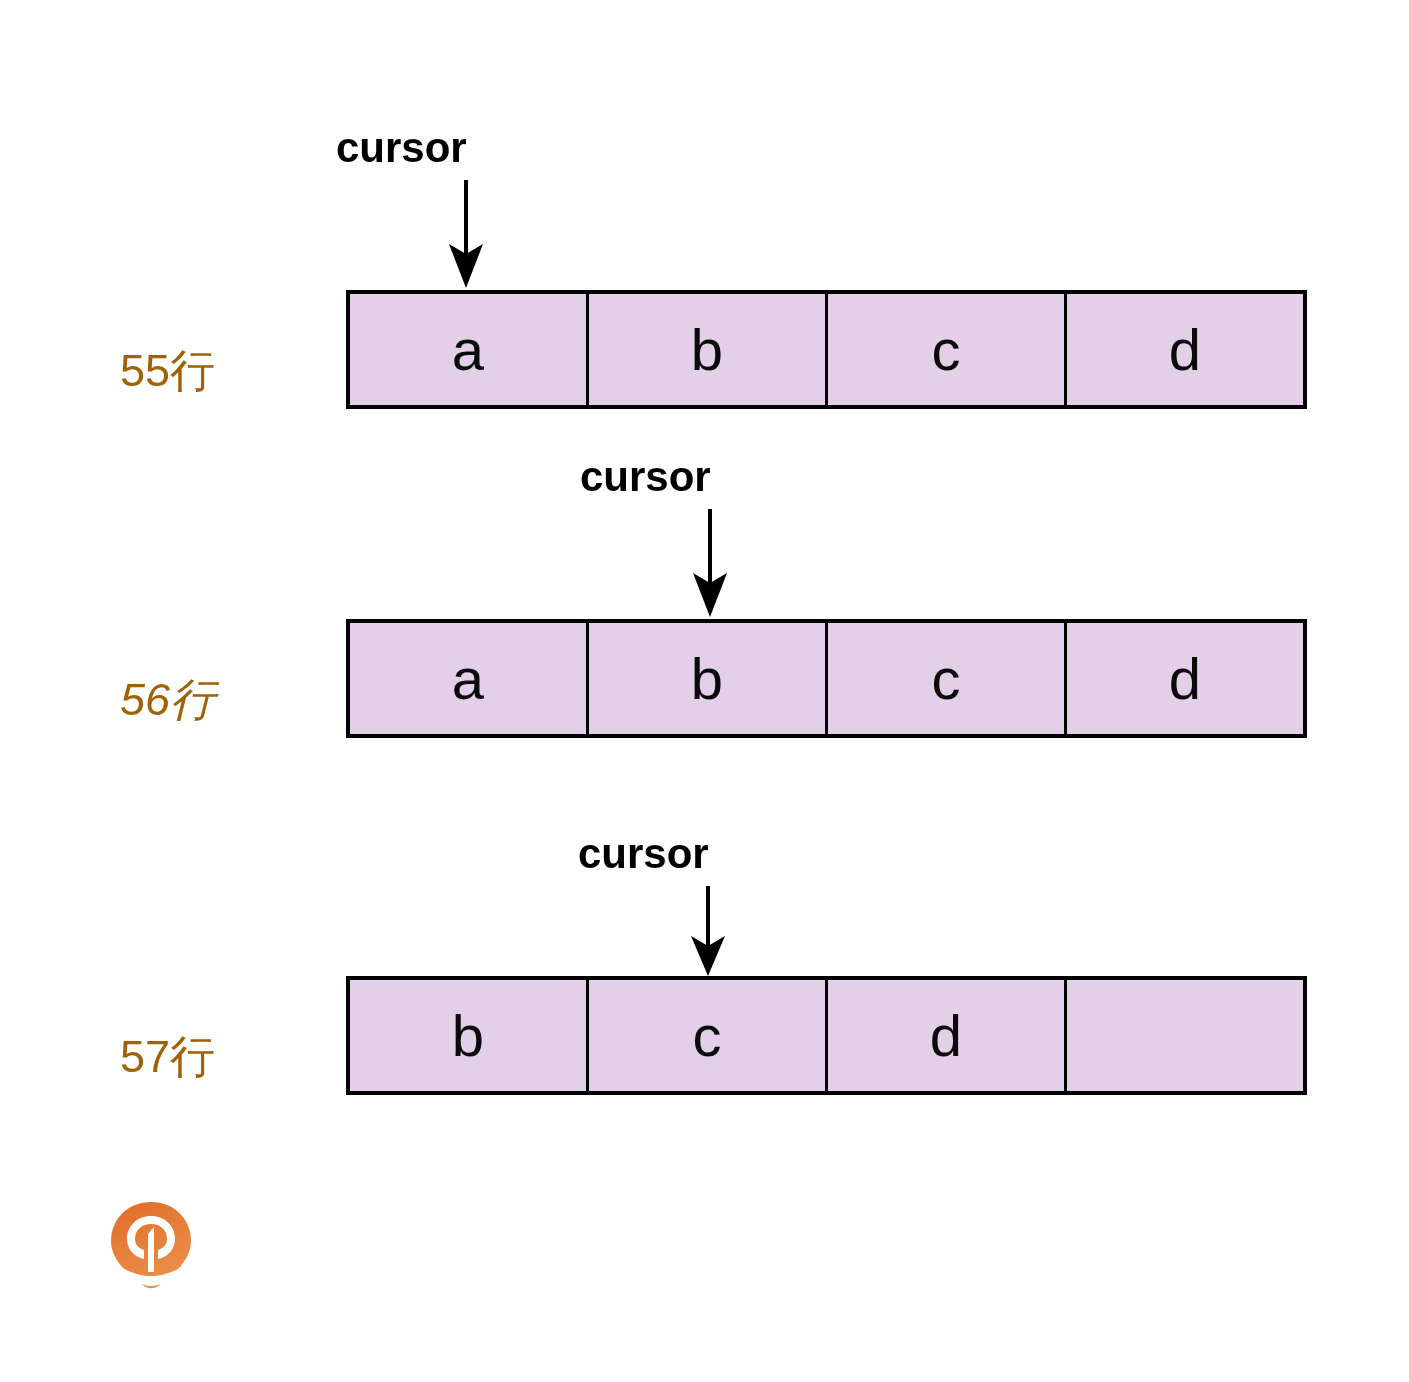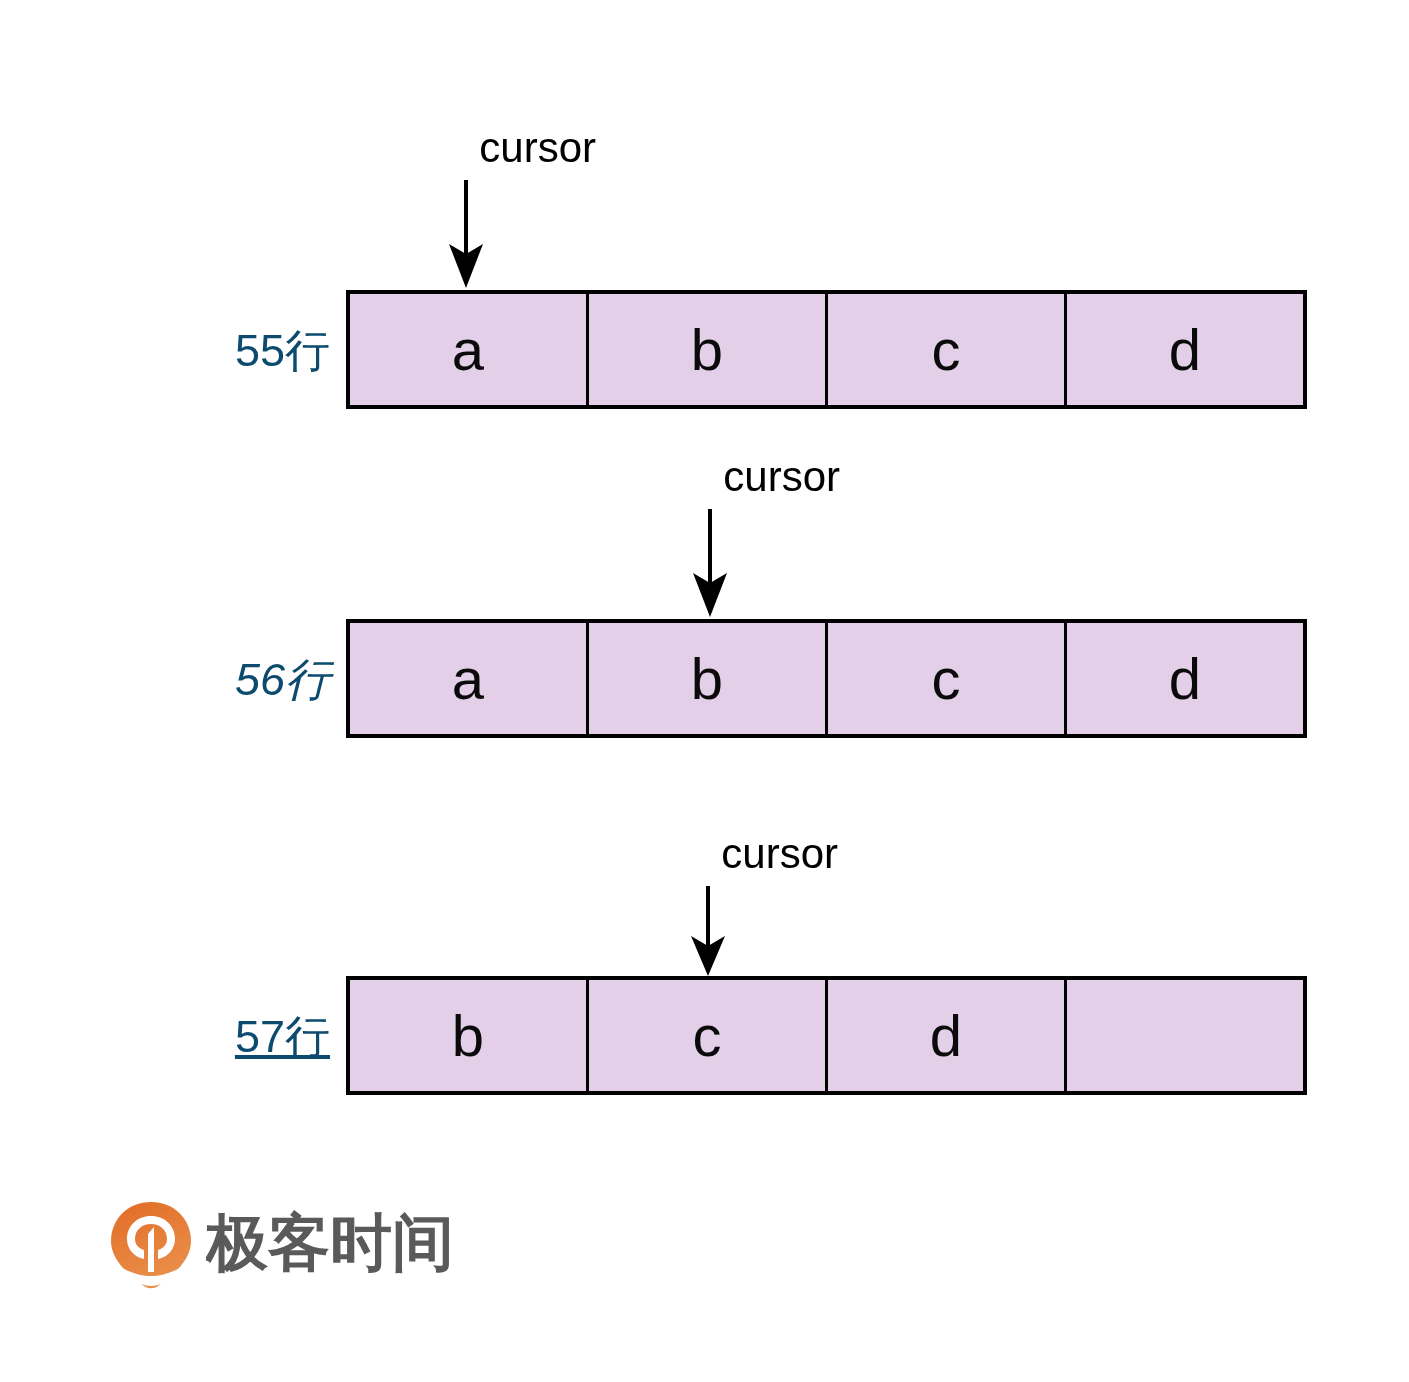--- a/index.html
+++ b/index.html
@@ -26,25 +26,26 @@
   .row-group {
     position: absolute;
     left: 0;
     width: 1409px;
   }
 
   .row-label {
     position: absolute;
     left: 120px;
     width: 210px;
-    text-align: right;
+    text-align: left;
     font-size: 45px;
-    color: #0c4a6e;
+    color: #a16207;
     line-height: 1;
     white-space: nowrap;
+    margin-top: 20px;
   }
 
   
   .cells {
     position: absolute;
     left: 346px;
     width: 961px;
     height: 119px;
     display: flex;
     border: 4px solid #000000;
@@ -69,25 +70,26 @@
   
   .cursor-annot {
     position: absolute;
     width: 0;
     height: 0;
   }
   .cursor-label {
     position: absolute;
     left: -130px;
     width: 260px;
-    text-align: right;
+    text-align: left;
     font-size: 42px;
     color: #000000;
     line-height: 1;
     white-space: nowrap;
+    font-weight: bold;
   }
   .cursor-arrow {
     position: absolute;
     left: -30px;
     width: 60px;
   }
 
   
   .logo {
     position: absolute;
@@ -155,21 +157,21 @@
     <div class="cells" style="top:0;">
       <div class="cell">a</div>
       <div class="cell">b</div>
       <div class="cell">c</div>
       <div class="cell">d</div>
     </div>
   </div>
 
   <div class="row-group" style="top:976px;">
 
-    <div class="row-label" style="top:38px;text-decoration:underline;">57行</div>
+    <div class="row-label" style="top:38px;">57行</div>
 
     <div class="cursor-annot" style="left:708px; top:0;">
       <div class="cursor-label" style="top:-143px;">cursor</div>
       <div class="cursor-arrow" style="top:-90px;">
         <svg width="60" height="92" viewBox="0 0 60 92">
           <line x1="30" y1="0" x2="30" y2="70" stroke="#000000" stroke-width="4"></line>
           <polygon points="30,90 13,50 30,60 47,50" fill="#000000"></polygon>
         </svg>
       </div>
     </div>
@@ -190,20 +192,15 @@
             <stop offset="0%" stop-color="#e06c26"></stop>
             <stop offset="100%" stop-color="#ea8f4a"></stop>
           </linearGradient>
         </defs>
         <path d="M43 2 C20 2 3 19 3 41 C3 60 20 74 36 86 C40 89 46 89 50 86 C66 74 83 60 83 41 C83 19 66 2 43 2 Z" fill="url(#pinGrad)"></path>
         <path d="M43 16 C29 16 19 26 19 39 C19 49 26 57 36 59 L36 50 C30 48 27 44 27 39 C27 30 34 24 43 24 C52 24 59 30 59 39 C59 44 56 48 50 50 L50 59 C60 57 67 49 67 39 C67 26 57 16 43 16 Z" fill="#ffffff"></path>
         <path d="M40 72 L40 34 L46 27 L46 72 Z" fill="#ffffff"></path>
         <path d="M14 68 C22 80 34 86 43 86 C52 86 64 80 72 68 C60 74 52 76 43 76 C34 76 26 74 14 68 Z" fill="#ffffff"></path>
       </svg>
     </div>
-    <div class="logo-text">
-      <svg width="250" height="72" viewBox="0 0 250 72">
-        <text x="0" y="56" font-family="'DejaVu Sans','Liberation Sans',sans-serif" font-size="62" font-weight="bold" fill="#5a5a5a">极客时间</text>
-      </svg>
-    </div>
   </div>
 
 </div>
 
 </body></html>

